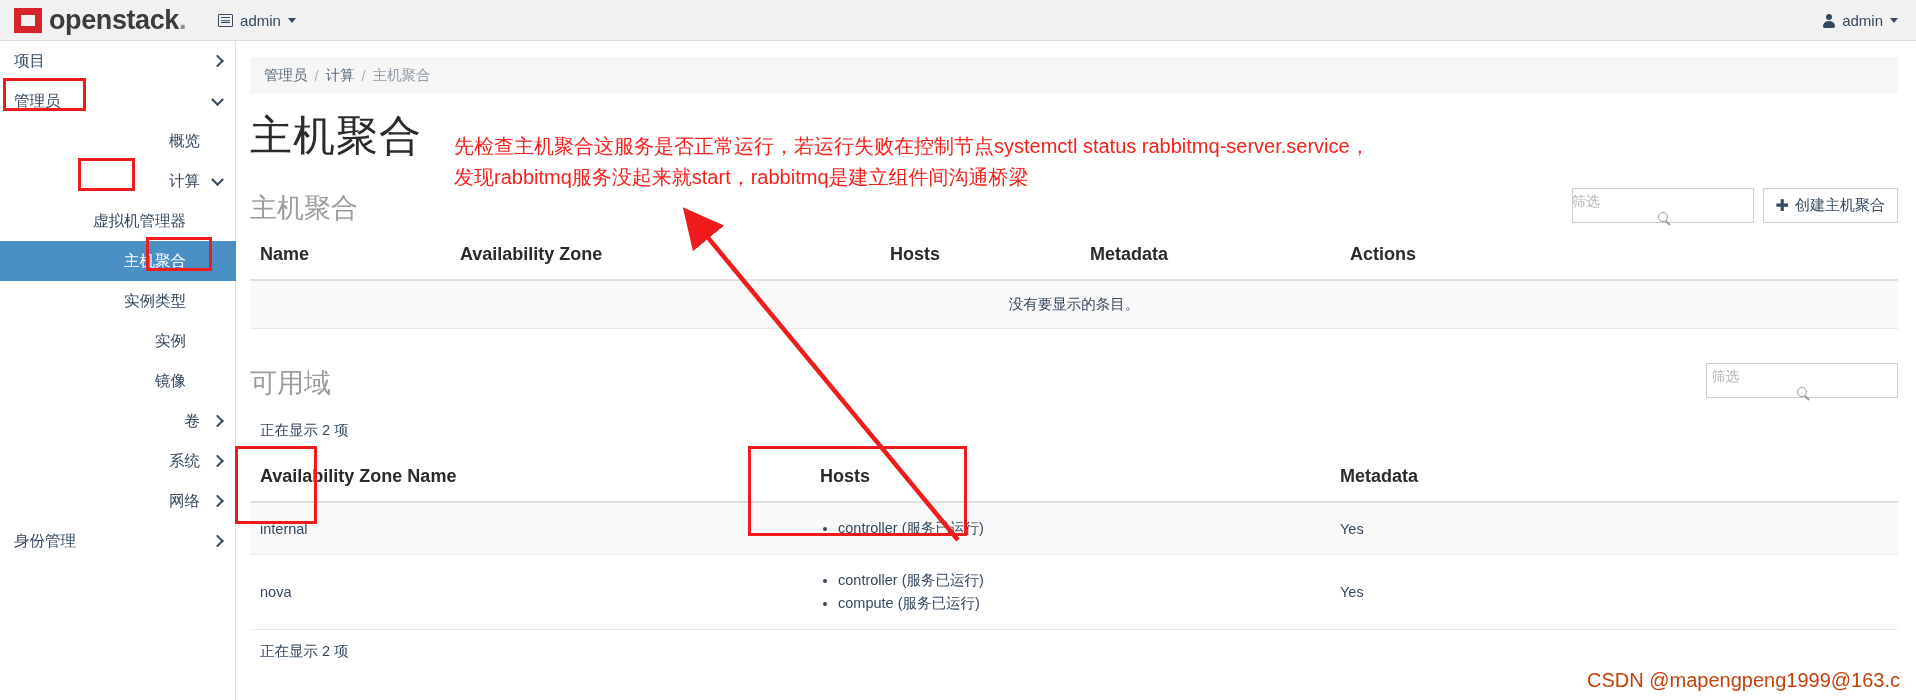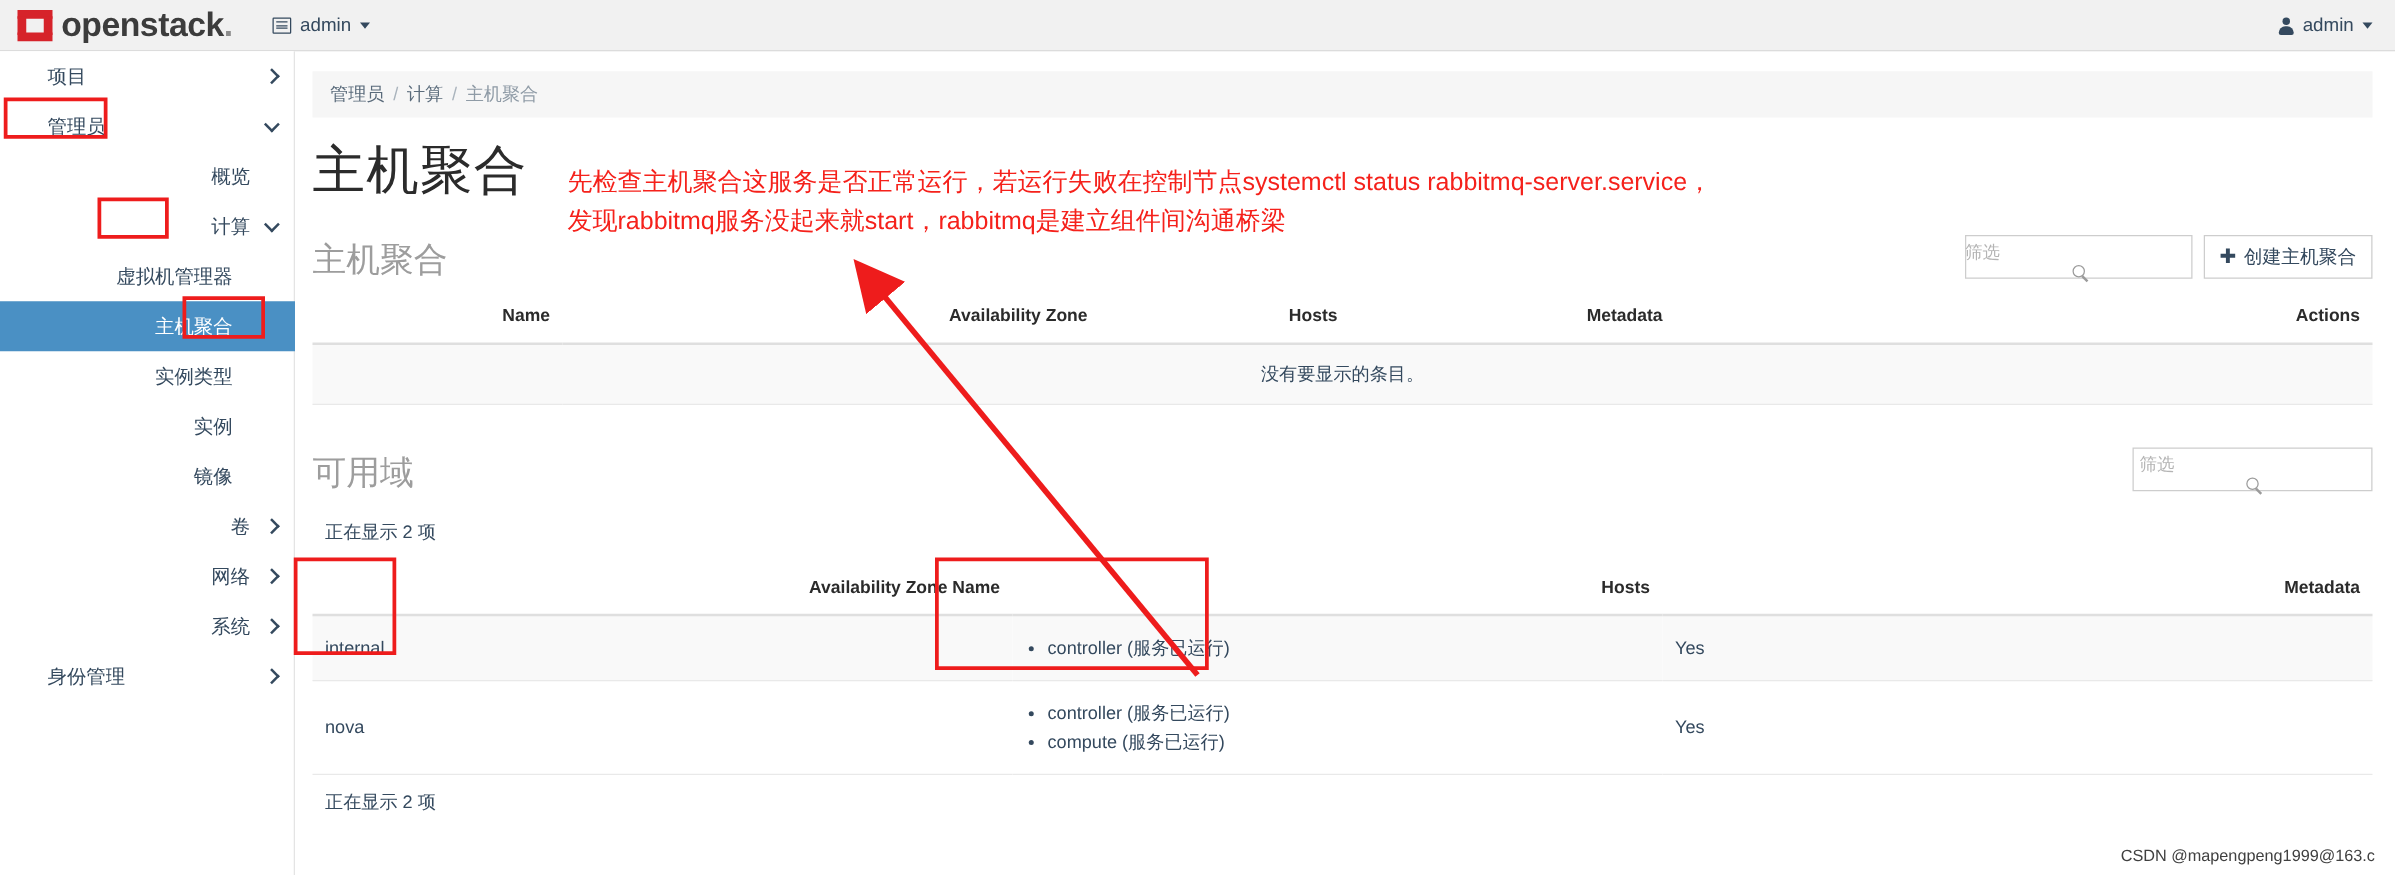--- a/index.html
+++ b/index.html
@@ -77,21 +77,21 @@
   
   .sidebar {
     position: absolute; top: 41px; left: 0; width: 236px; height: 659px;
     background: #ffffff; border-right: 1px solid #e4e4e4;
   }
   .nav-row {
     position: relative; display: flex; align-items: center;
     padding: 0 16px 0 14px; font-size: 15.5px; color: #34495e;
     cursor: pointer; width: 236px;
   }
-  .nav-row .lbl { white-space: nowrap; margin-left: 24px; }
+  .nav-row .lbl { white-space: nowrap; }
   .nav-row .chev {
     position: absolute; right: 14px; top: 50%; transform: translateY(-50%);
     width: 9px; height: 9px; border-right: 2.4px solid #34495e;
     border-bottom: 2.4px solid #34495e;
   }
   .nav-row .chev.right { transform: translateY(-50%) rotate(-45deg); }
   .nav-row .chev.down  { transform: translateY(-65%) rotate(45deg); }
   .nav-row.lvl0 { height: 40px; }
   .nav-row.lvl1 { height: 40px; justify-content: flex-end; padding-right: 36px; }
   .nav-row.lvl2 { height: 40px; justify-content: flex-end; padding-right: 50px; }
@@ -156,38 +156,38 @@
     height: 35px; padding: 0 12px; border: 1px solid #cdcdcd; background: #fff;
     display: flex; align-items: center; gap: 6px; font-size: 15px; color: #34495e;
     cursor: pointer; white-space: nowrap;
   }
   .plus {
     font-size: 16px; line-height: 1; font-weight: bold; color: #34495e;
   }
 
   table.grid { width: 100%; border-collapse: collapse; }
   table.grid th {
-    text-align: right; font-size: 14px; font-weight: bold; color: #2b2b2b;
+    text-align: left; font-size: 18px; font-weight: bold; color: #2b2b2b;
     padding: 8px 10px 14px 10px; border-bottom: 2px solid #dfdfdf;
   }
   table.grid td {
     font-size: 14.5px; color: #34495e; padding: 14px 10px;
     border-bottom: 1px solid #e9e9e9; vertical-align: middle;
   }
   .empty-row td {
     text-align: center; background: #f9f9f9; color: #34495e;
     padding: 16px 10px; font-size: 14.5px;
   }
   .count-line { font-size: 14.5px; color: #34495e; padding: 10px 10px 18px 10px; }
   .host-list { list-style: disc; margin: 0 0 0 18px; }
   .host-list li { padding: 2px 0; font-size: 14.5px; }
 
   .watermark {
     position: absolute; right: 16px; bottom: 8px;
-    font-size: 13px; color: #404040;
+    font-size: 20px; color: #c2410c;
   }
 
   .arrow-svg { position: absolute; left: 0; top: 0; pointer-events: none; z-index: 4; }
 </style>
 </head>
 <body>
 
 <div id="page">
 
   <div class="navbar">
@@ -253,26 +253,26 @@
     <div class="nav-row lvl2">
       <span class="lbl">镜像</span>
     </div>
 
     <div class="nav-row lvl1">
       <span class="lbl">卷</span>
       <span class="chev right"></span>
     </div>
 
     <div class="nav-row lvl1">
+      <span class="lbl">系统</span>
+      <span class="chev right"></span>
+    </div>
+
+    <div class="nav-row lvl1">
       <span class="lbl">网络</span>
-      <span class="chev right"></span>
-    </div>
-
-    <div class="nav-row lvl1">
-      <span class="lbl">系统</span>
       <span class="chev right"></span>
     </div>
 
     <div class="nav-row lvl0">
       <span class="lbl">身份管理</span>
       <span class="chev right"></span>
     </div>
   </div>
 
   <div class="hl-box" style="left:3px;  top:78px;  width:83px;  height:33px;"></div>

